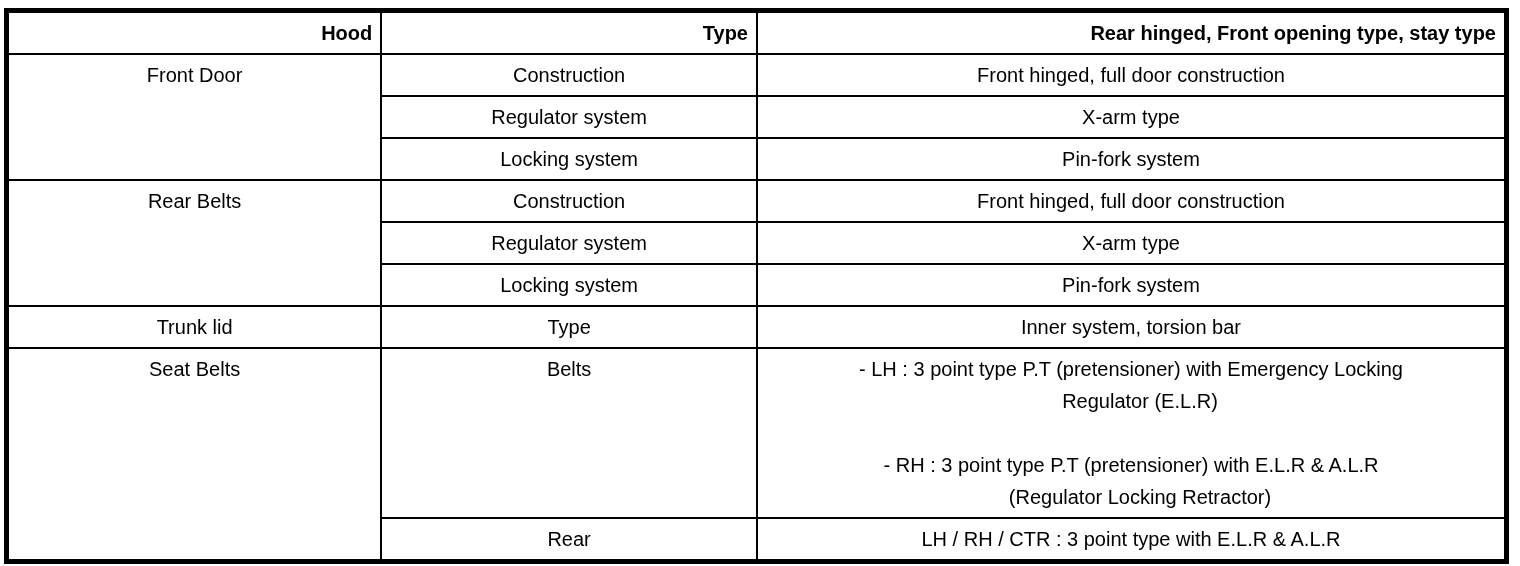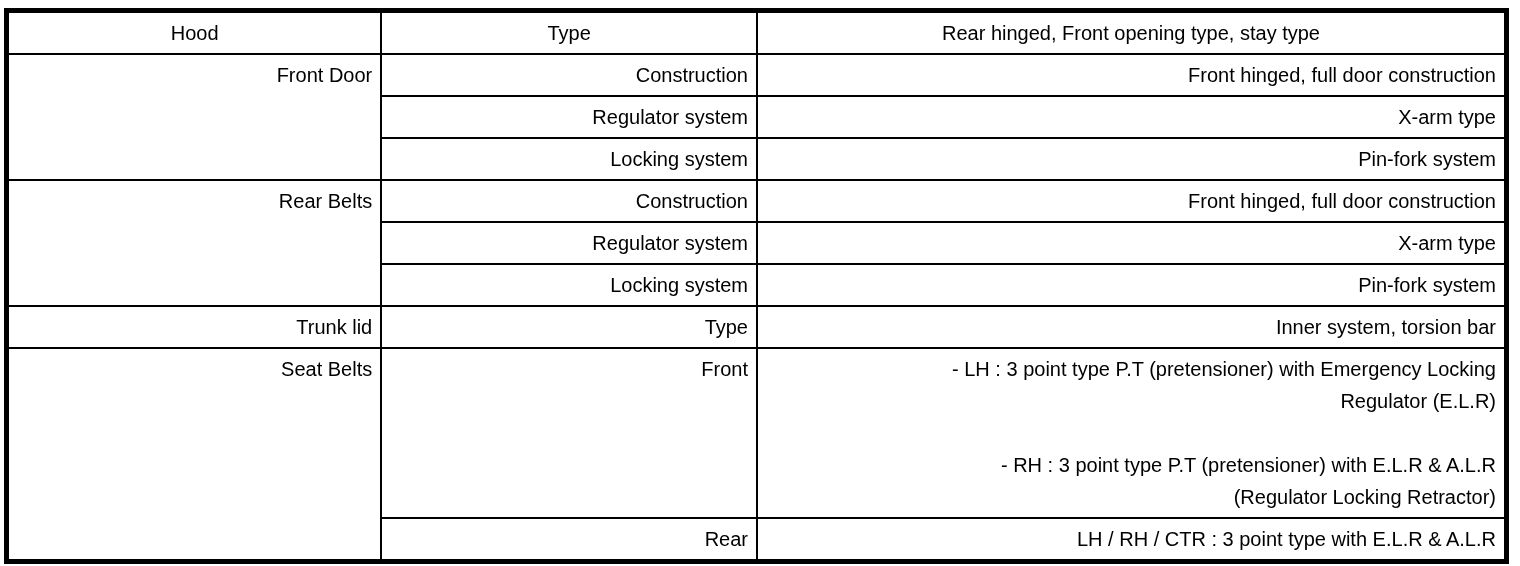--- a/index.html
+++ b/index.html
@@ -23,27 +23,27 @@
   }
   .spec-table th,
   .spec-table td {
     border: 2px solid #000000;
     font-family: "Liberation Sans", sans-serif;
     font-size: 20px;
     line-height: 32px;
     color: #000000;
     padding: 4px 8px;
     vertical-align: top;
-    text-align: right;
+    text-align: center;
     overflow: hidden;
     box-sizing: border-box;
   }
   .spec-table th {
-    font-weight: normal;
-    text-align: center;
+    font-weight: bold;
+    text-align: right;
     vertical-align: middle;
   }
   tr.row-std    { height: 42px; }
   tr.row-header { height: 42px; }
   tr.row-belts-front { height: 167px; margin-top: 48px; }
   tr.row-belts-rear  { height: 43px; }
   .belt-cont {
     padding-left: 18px;
   }
   .belt-gap {
@@ -97,21 +97,21 @@
     </tr>
 
     <tr class="row-std">
       <td>Trunk lid</td>
       <td>Type</td>
       <td>Inner system, torsion bar</td>
     </tr>
 
     <tr class="row-belts-front">
       <td rowspan="2">Seat Belts</td>
-      <td>Front</td>
+      <td>Belts</td>
       <td>
         <div>
           <div>- LH : 3 point type P.T (pretensioner) with Emergency Locking</div>
           <div class="belt-cont">Regulator (E.L.R)</div>
         </div>
         <div class="belt-gap"></div>
         <div>
           <div>- RH : 3 point type P.T (pretensioner) with E.L.R &amp; A.L.R</div>
           <div class="belt-cont">(Regulator Locking Retractor)</div>
         </div>

